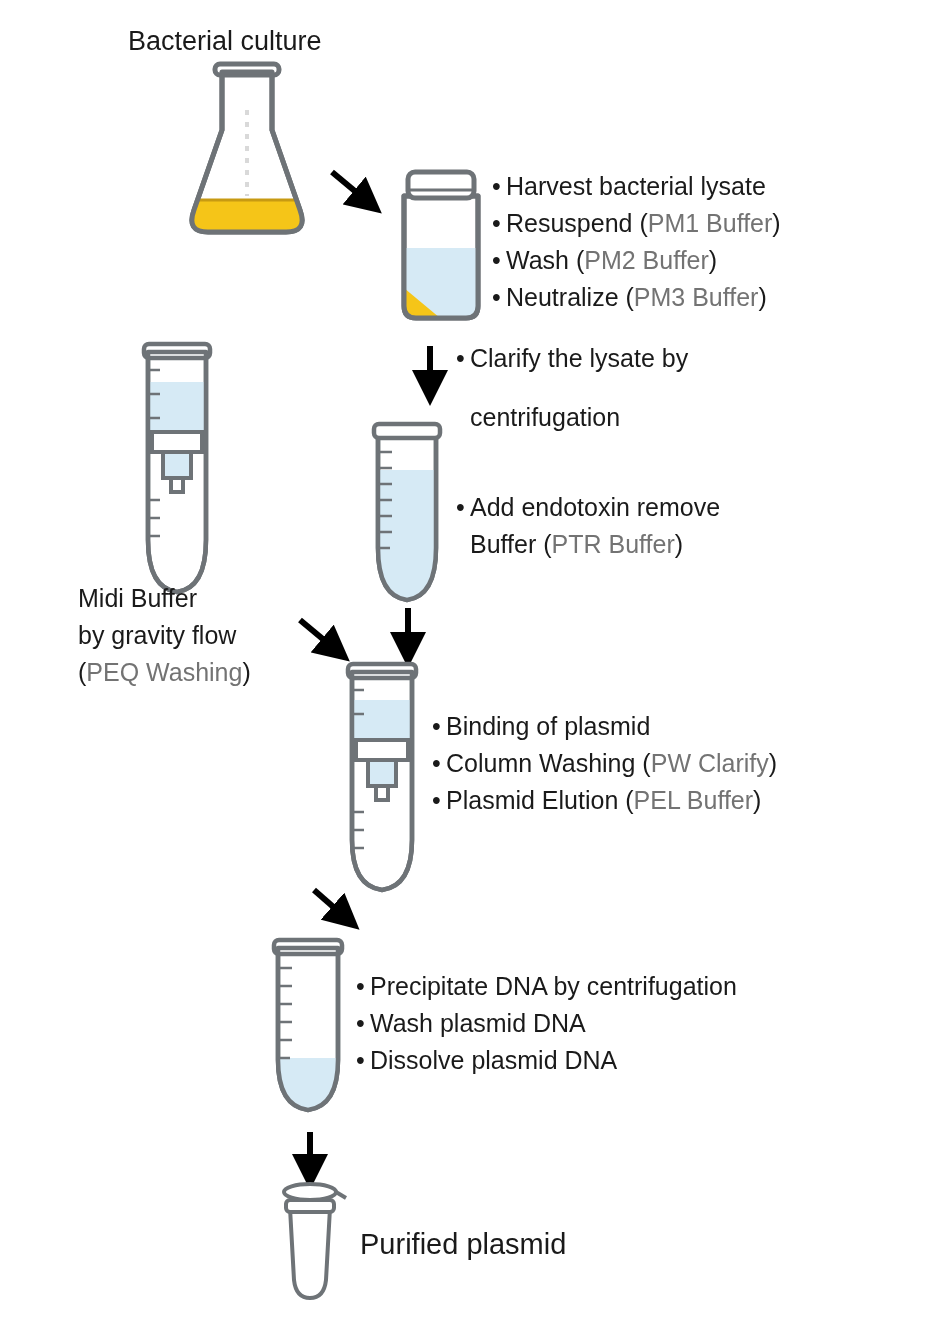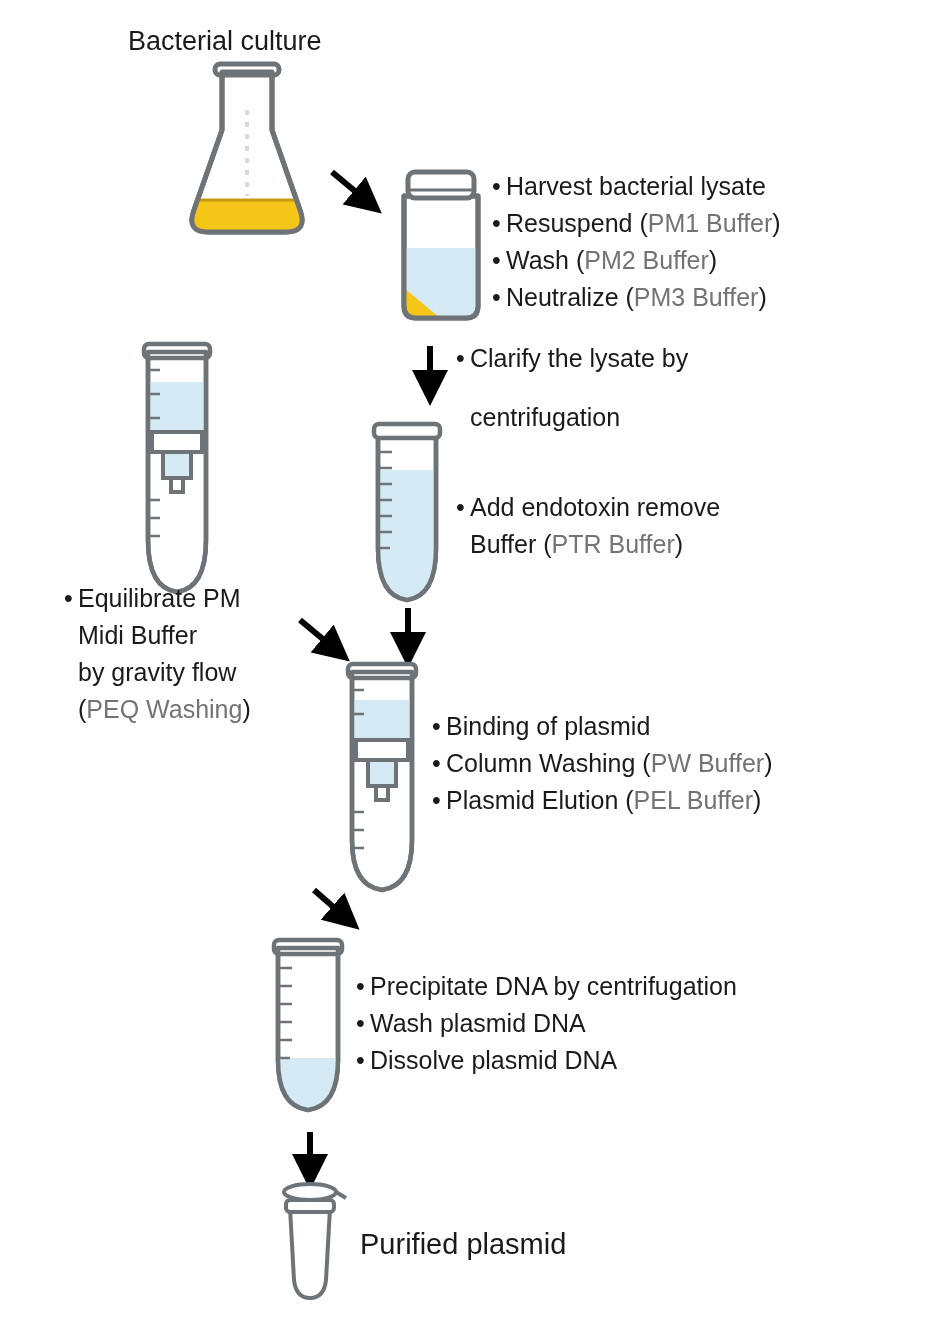--- a/index.html
+++ b/index.html
@@ -219,37 +219,34 @@
   <div class="bullets" style="left:456px; top:453px;margin-top:36px;">
     <div class="li">
       <span>Add endotoxin remove</span>
     </div>
     <div style="padding-left:14px;">
       <span>Buffer (</span><span class="buf">PTR Buffer</span><span>)</span>
     </div>
   </div>
 
   <div class="bullets" style="left:64px; top:580px;">
-    <div class="li">
-      <span>Equilibrate PM</span>
-    </div>
     <div style="padding-left:14px;">
       <span>Midi Buffer</span>
     </div>
     <div style="padding-left:14px;">
       <span>by gravity flow</span>
     </div>
     <div style="padding-left:14px;">
       <span>(</span><span class="buf">PEQ Washing</span><span>)</span>
     </div>
   </div>
 
   <div class="bullets" style="left:432px; top:708px;">
     <div class="li"><span>Binding of plasmid</span></div>
-    <div class="li"><span>Column Washing (</span><span class="buf">PW Buffer</span><span>)</span></div>
+    <div class="li"><span>Column Washing (</span><span class="buf">PW Clarify</span><span>)</span></div>
     <div class="li"><span>Plasmid Elution (</span><span class="buf">PEL Buffer</span><span>)</span></div>
   </div>
 
   <div class="bullets" style="left:356px; top:968px;">
     <div class="li"><span>Precipitate DNA by centrifugation</span></div>
     <div class="li"><span>Wash plasmid DNA</span></div>
     <div class="li"><span>Dissolve plasmid DNA</span></div>
   </div>
 
   <div class="txt" style="left:360px; top:1226px;">Purified plasmid</div>

